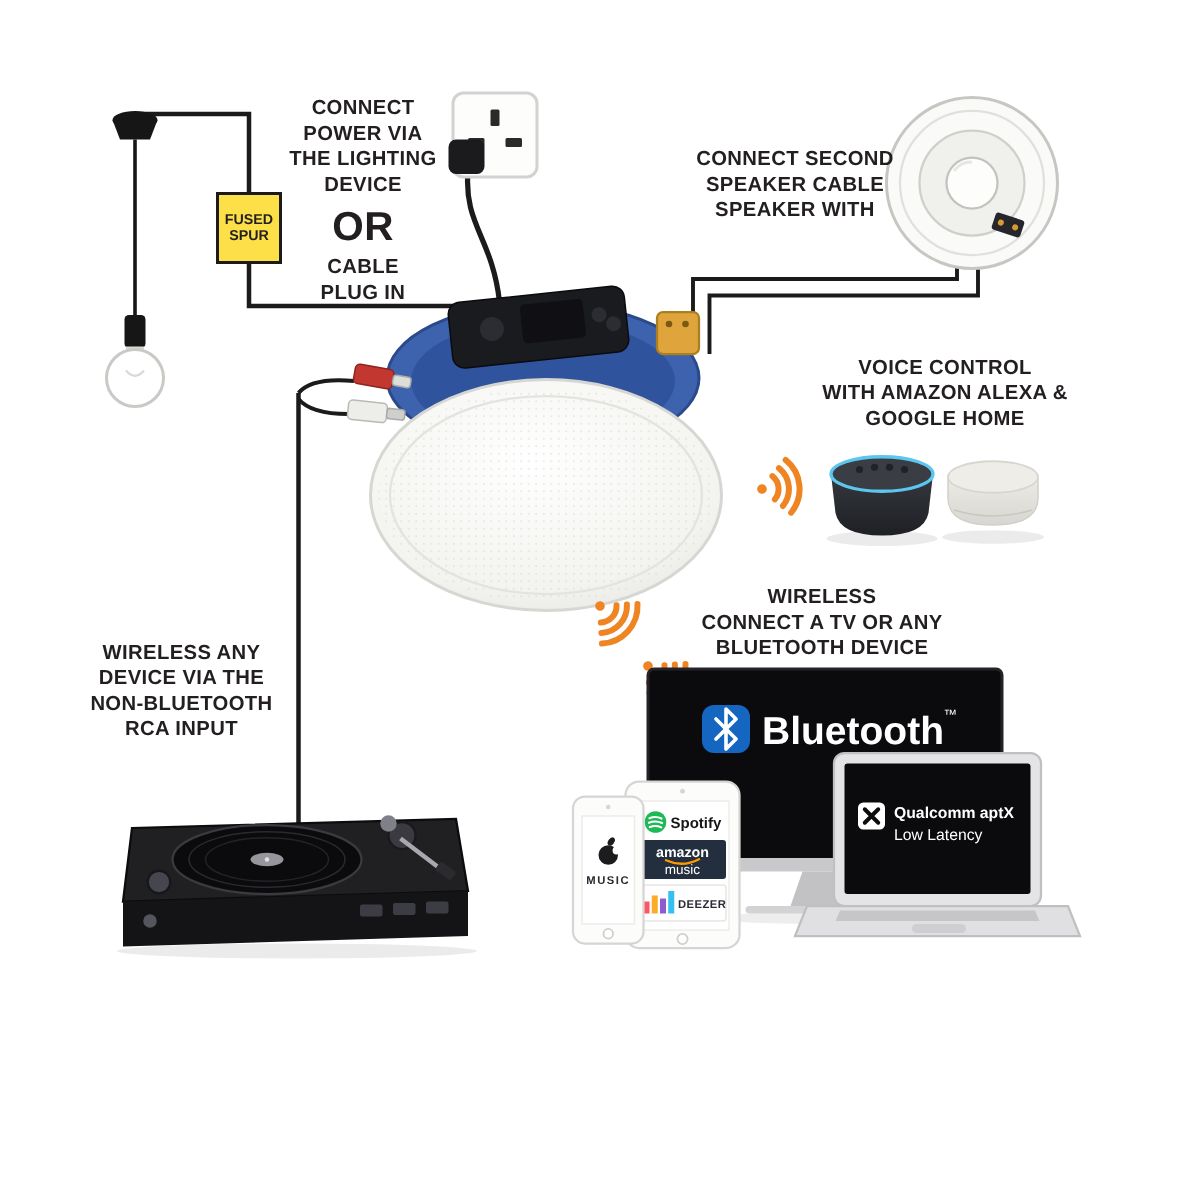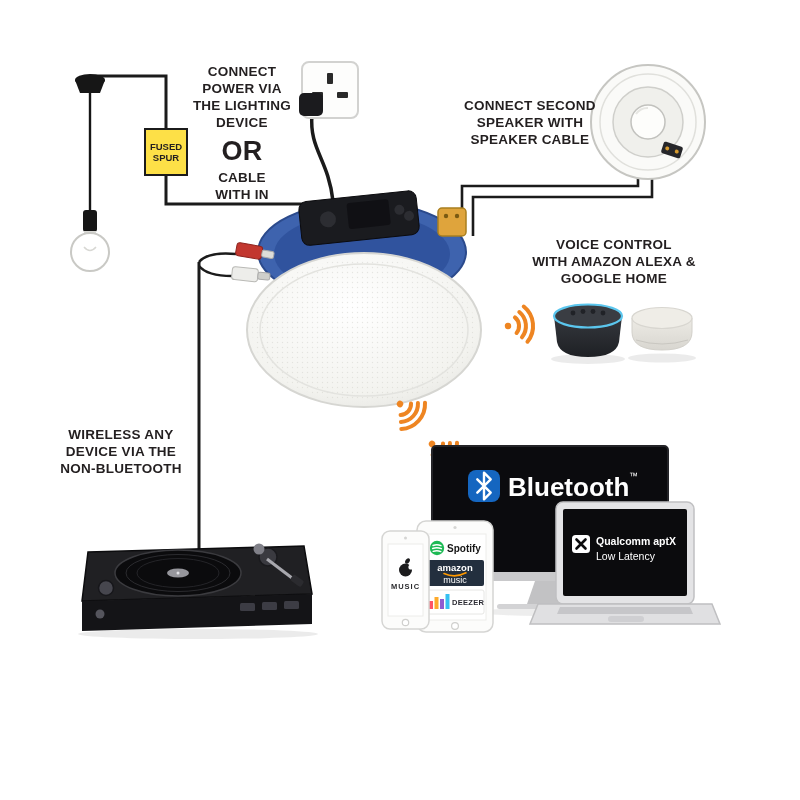--- a/index.html
+++ b/index.html
@@ -222,35 +222,41 @@
   <span>SPUR</span>
 </div>
 
 <div class="label" style="left:170px; top:63px; width:144px;">
   <span>CONNECT</span>
   <span>POWER VIA</span>
   <span>THE LIGHTING</span>
   <span>DEVICE</span>
   <span class="or">OR</span>
   <span>CABLE</span>
-  <span>WITH IN</span>
+  <span>PLUG IN</span>
 </div>
 
 <div class="label" style="left:436px; top:97px; width:188px;">
   <span>CONNECT SECOND</span>
+  <span>SPEAKER CABLE</span>
   <span>SPEAKER WITH</span>
-  <span>SPEAKER CABLE</span>
-</div>
-
-<div class="label" style="left:516px; top:236px; width:196px;">
+</div>
+
+<div class="label" style="left:532px; top:236px; width:196px;">
   <span>VOICE CONTROL</span>
   <span>WITH AMAZON ALEXA &amp;</span>
   <span>GOOGLE HOME</span>
 </div>
 
+<div class="label" style="left:450px; top:389px; width:196px;">
+  <span>WIRELESS</span>
+  <span>CONNECT A TV OR ANY</span>
+  <span>BLUETOOTH DEVICE</span>
+</div>
 
 <div class="label" style="left:38px; top:426px; width:166px;">
   <span>WIRELESS ANY</span>
   <span>DEVICE VIA THE</span>
   <span>NON-BLUETOOTH</span>
+  <span>RCA INPUT</span>
 </div>
 
 </div>
 
 </body></html>

